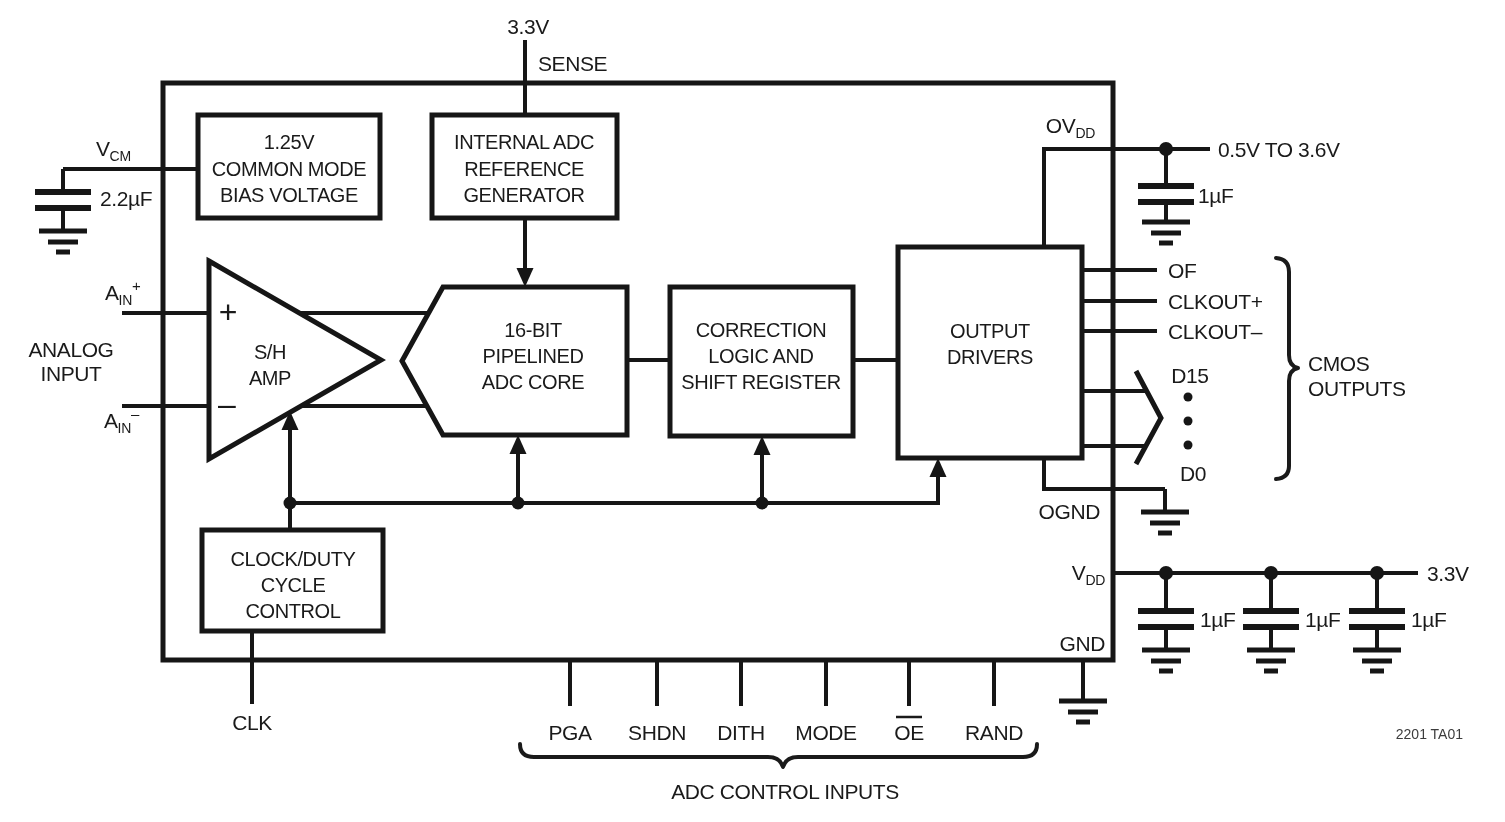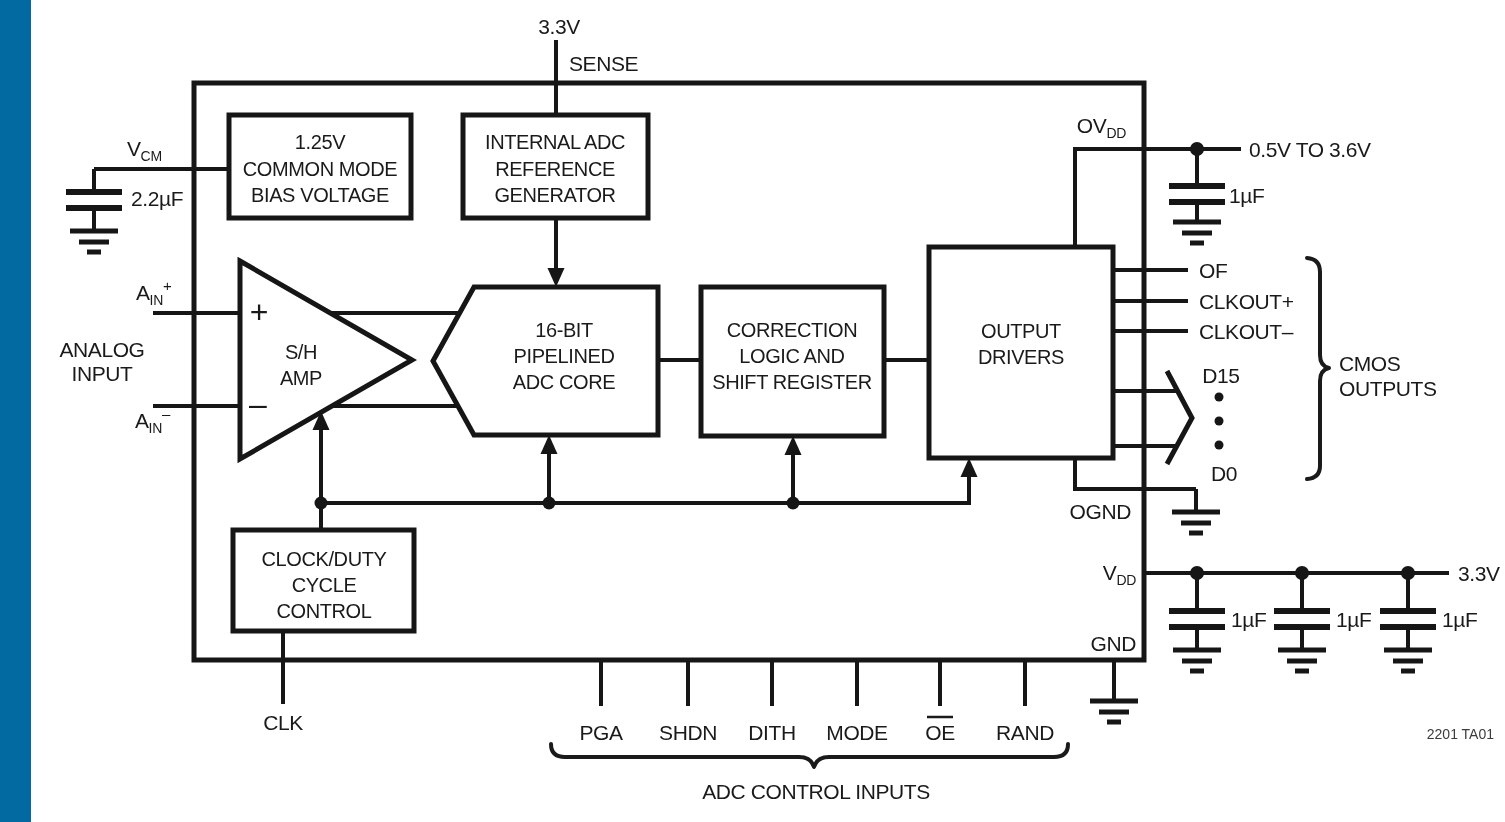--- a/index.html
+++ b/index.html
@@ -1,16 +1,16 @@
 <!DOCTYPE html>
 <html><head>
 <meta charset="utf-8">
 <style>
   html,body { margin:0; padding:0; background:#ffffff; }
-  #stage { position:relative; width:1471px; height:822px; background:#0369a1; overflow:hidden;padding-left:31px; }
+  #stage { position:relative; width:1471px; height:822px; background:#a3a3a3; overflow:hidden; }
   svg { display:block; }
   .wire   { stroke:#161616; stroke-width:4; fill:none; stroke-linecap:butt; }
   .wire5  { stroke:#161616; stroke-width:5; fill:none; }
   .boxsh  { fill:#ffffff; stroke:#161616; stroke-width:5; stroke-linejoin:miter; }
   .dotj   { fill:#161616; stroke:none; }
   .arrh   { fill:#161616; stroke:none; }
   .brace  { stroke:#1a1a1a; stroke-width:4; fill:none; stroke-linecap:round; stroke-linejoin:round; }
   text { font-family:"Liberation Sans", sans-serif; fill:#1a1a1a; }
   .t   { font-size:21px; letter-spacing:-0.4px; }
   .tb  { font-size:20px; letter-spacing:-0.4px; }

